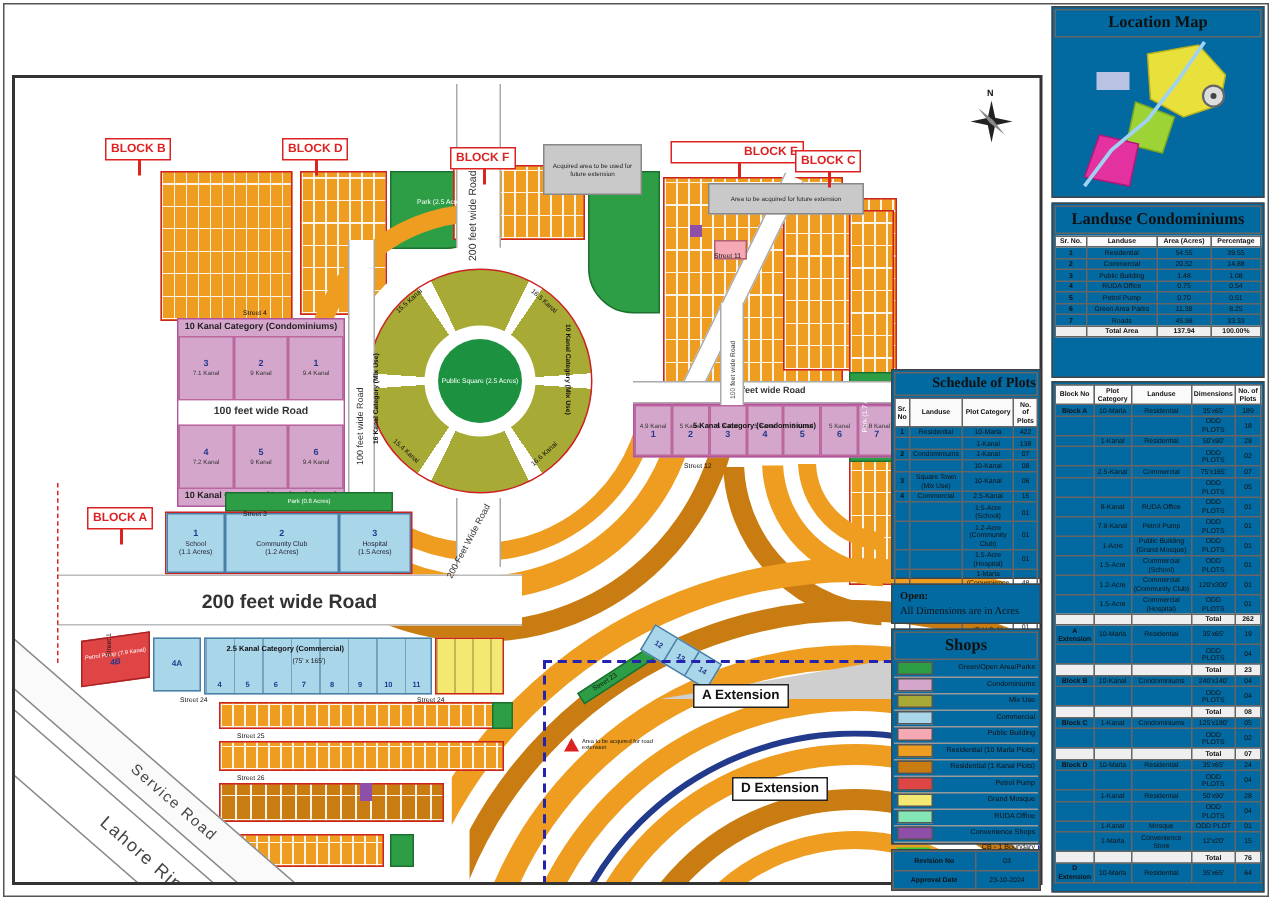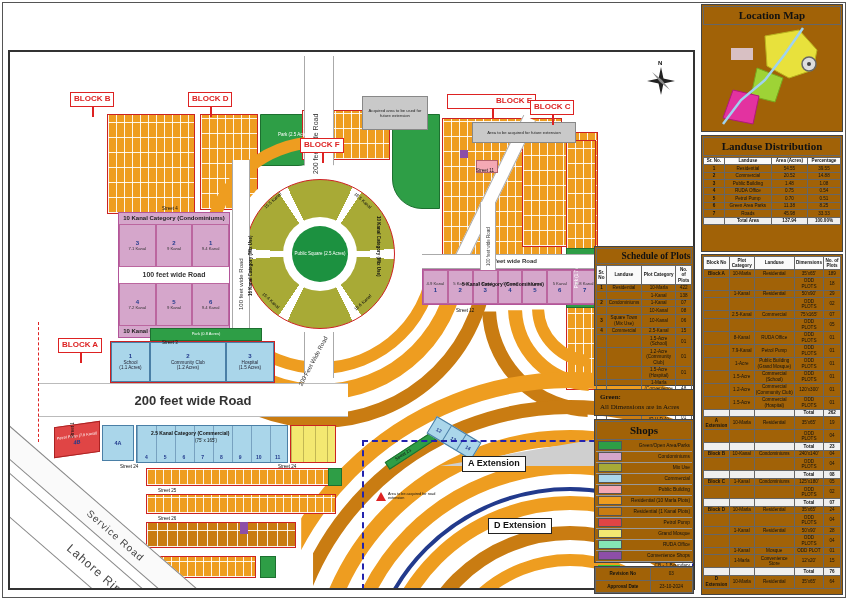--- a/index.html
+++ b/index.html
@@ -33,21 +33,21 @@
   .condoblock{display:flex;flex-direction:column;z-index:2;}
   .condotitle{font:bold 6px/1.1 "Liberation Sans",sans-serif;color:#222;text-align:center;padding:2px 0;}
   .condorow{display:flex;flex:1;}
   .condocell{flex:1;border:1px solid rgba(170,60,130,.6);display:flex;flex-direction:column;align-items:center;justify-content:center;}
   .condocell .no{font:bold 6px/1 "Liberation Sans",sans-serif;color:#223a8c;}
   .condocell .sz{font:4.2px/1.2 "Liberation Sans",sans-serif;color:#333;}
   .faccell{flex:1;border:1px solid #4a7fa6;display:flex;flex-direction:column;align-items:center;justify-content:center;background:#aad6ea;}
   .faccell .no{font:bold 6px/1.1 "Liberation Sans",sans-serif;color:#223a8c;}
   .faccell .nm{font:4.6px/1.15 "Liberation Sans",sans-serif;color:#223;text-align:center;}
   
-  .panelbox{position:absolute;background:#a16207;border:1.5px solid #444;z-index:10;box-sizing:border-box;padding:1px;}
+  .panelbox{position:absolute;background:#0369a1;border:1.5px solid #444;z-index:10;box-sizing:border-box;padding:1px;}
   .boxtitle{font:bold 11px/1.5 "Liberation Serif",serif;color:#111;text-align:center;border:1px solid #666;margin:0 0 1px 0;}
   .boxtitle.small{font-size:9.5px;padding-left:24px;}
   table.tbl{border-collapse:collapse;width:100%;}
   .tbl th,.tbl td{border:.5px solid #666;font:4.6px/1.2 "Liberation Sans",sans-serif;color:#111;text-align:center;padding:.5px 1px;}
   .tbl th{font-weight:bold;background:#fafafa;}
   .row-total td{font-weight:bold;background:#efefef;}
   .tbl td:first-child{font-weight:bold;}
   
   .legendrow{display:flex;align-items:center;border-bottom:.5px solid #999;padding:.5px 2px;}
   .legendrow .sw{width:22px;height:7px;border:.5px solid #555;margin-right:4px;flex:none;}
@@ -291,21 +291,21 @@
     <div class="abs" style="left:-30px;top:352px;width:360px;height:26px;background:#fafafa;border-top:1px solid #888;border-bottom:1px solid #888;transform:rotate(41deg);transform-origin:left center;z-index:2;display:flex;align-items:center;justify-content:center;">
       <span style="font:10px 'Liberation Sans',sans-serif;color:#444;letter-spacing:1px;">Service Road</span>
     </div>
     <div class="abs" style="left:-42px;top:390px;width:380px;height:34px;background:#fff;border-top:1px solid #888;border-bottom:1px solid #888;transform:rotate(41deg);transform-origin:left center;z-index:2;display:flex;align-items:center;justify-content:center;">
       <span style="font:12px 'Liberation Sans',sans-serif;color:#444;letter-spacing:1px;">Lahore Ring Road</span>
     </div>
     <div class="abs" style="left:28px;top:270px;height:120px;border-left:1.5px dashed #d22;z-index:3;"></div>
 
     <div class="blocktag" style="left:60px;top:40px;">BLOCK B</div>
     <div class="blocktag" style="left:178px;top:40px;">BLOCK D</div>
-    <div class="blocktag" style="left:290px;top:46px;margin-top:40px;">BLOCK F</div>
+    <div class="blocktag" style="left:290px;top:46px;">BLOCK F</div>
     <div class="blocktag" style="left:437px;top:42px;padding-left:48px;">BLOCK E</div>
     <div class="blocktag" style="left:520px;top:48px;">BLOCK C</div>
     <div class="blocktag" style="left:48px;top:286px;">BLOCK A</div>
   </div>
 
   <div class="panelbox" style="left:594px;top:246px;width:100px;height:140px;">
     <div class="boxtitle small">Schedule of Plots</div>
     <table class="tbl">
       <thead>
           <tr>
@@ -405,21 +405,21 @@
             <td></td>
             <td>Total</td>
             <td>655</td>
           </tr>
         </tbody>
     </table>
   </div>
 
   <div class="panelbox" style="left:594px;top:389px;width:100px;height:27px;">
     <div class="noteinner">
-      <span style="font-weight:bold;">Green:</span><br>
+      <span style="font-weight:bold;">Open:</span><br>
       <span>All Dimensions are in Acres</span>
     </div>
   </div>
 
   <div class="panelbox" style="left:594px;top:419px;width:100px;height:144px;">
     <div class="boxtitle">Shops</div>
     <div>
         <div class="legendrow">
           <span class="sw" style="background: rgb(46, 158, 70);"></span>
           <span class="lg">Green/Open Area/Parks</span>
@@ -495,21 +495,21 @@
       <polygon points="54,42 80,52 72,76 48,70" fill="#9ed336" stroke="#79a81e" stroke-width="1"></polygon>
       <polygon points="30,64 56,70 50,98 20,92" fill="#e332a0" stroke="#b0187a" stroke-width="1"></polygon>
       <polyline points="100,2 82,28 62,54 38,74 20,98" fill="none" stroke="#9fd2f0" stroke-width="2.5"></polyline>
       <circle cx="106" cy="38" r="7" fill="#ddd" stroke="#666" stroke-width="1.5"></circle>
       <circle cx="106" cy="38" r="2" fill="#444"></circle>
       <rect x="28" y="22" width="22" height="12" fill="#e6d8f2" opacity="0.8"></rect>
     </svg>
   </div>
 
   <div class="panelbox" style="left:701px;top:135px;width:142px;height:117px;">
-    <div class="boxtitle">Landuse Distribution</div>
+    <div class="boxtitle">Landuse Condominiums</div>
     <table class="tbl">
       <thead>
           <tr>
             <th>Sr. No.</th>
             <th>Landuse</th>
             <th>Area (Acres)</th>
             <th>Percentage</th>
           </tr>
         </thead>
       <tbody>

